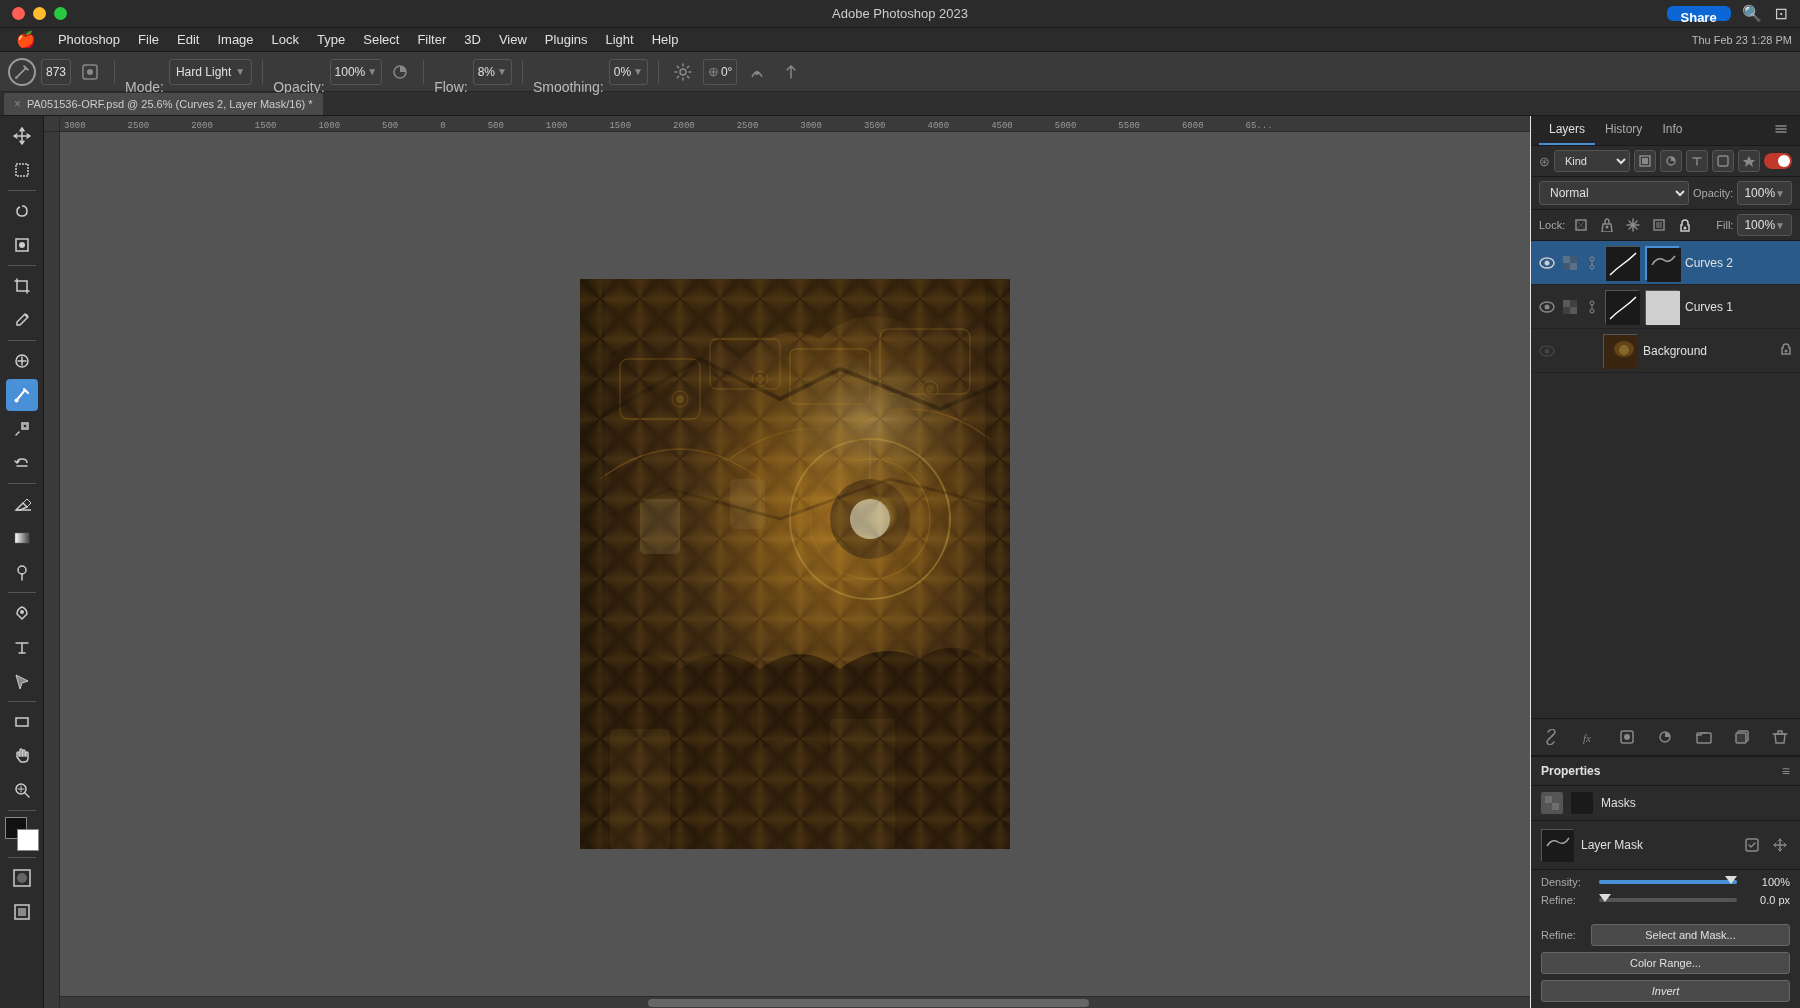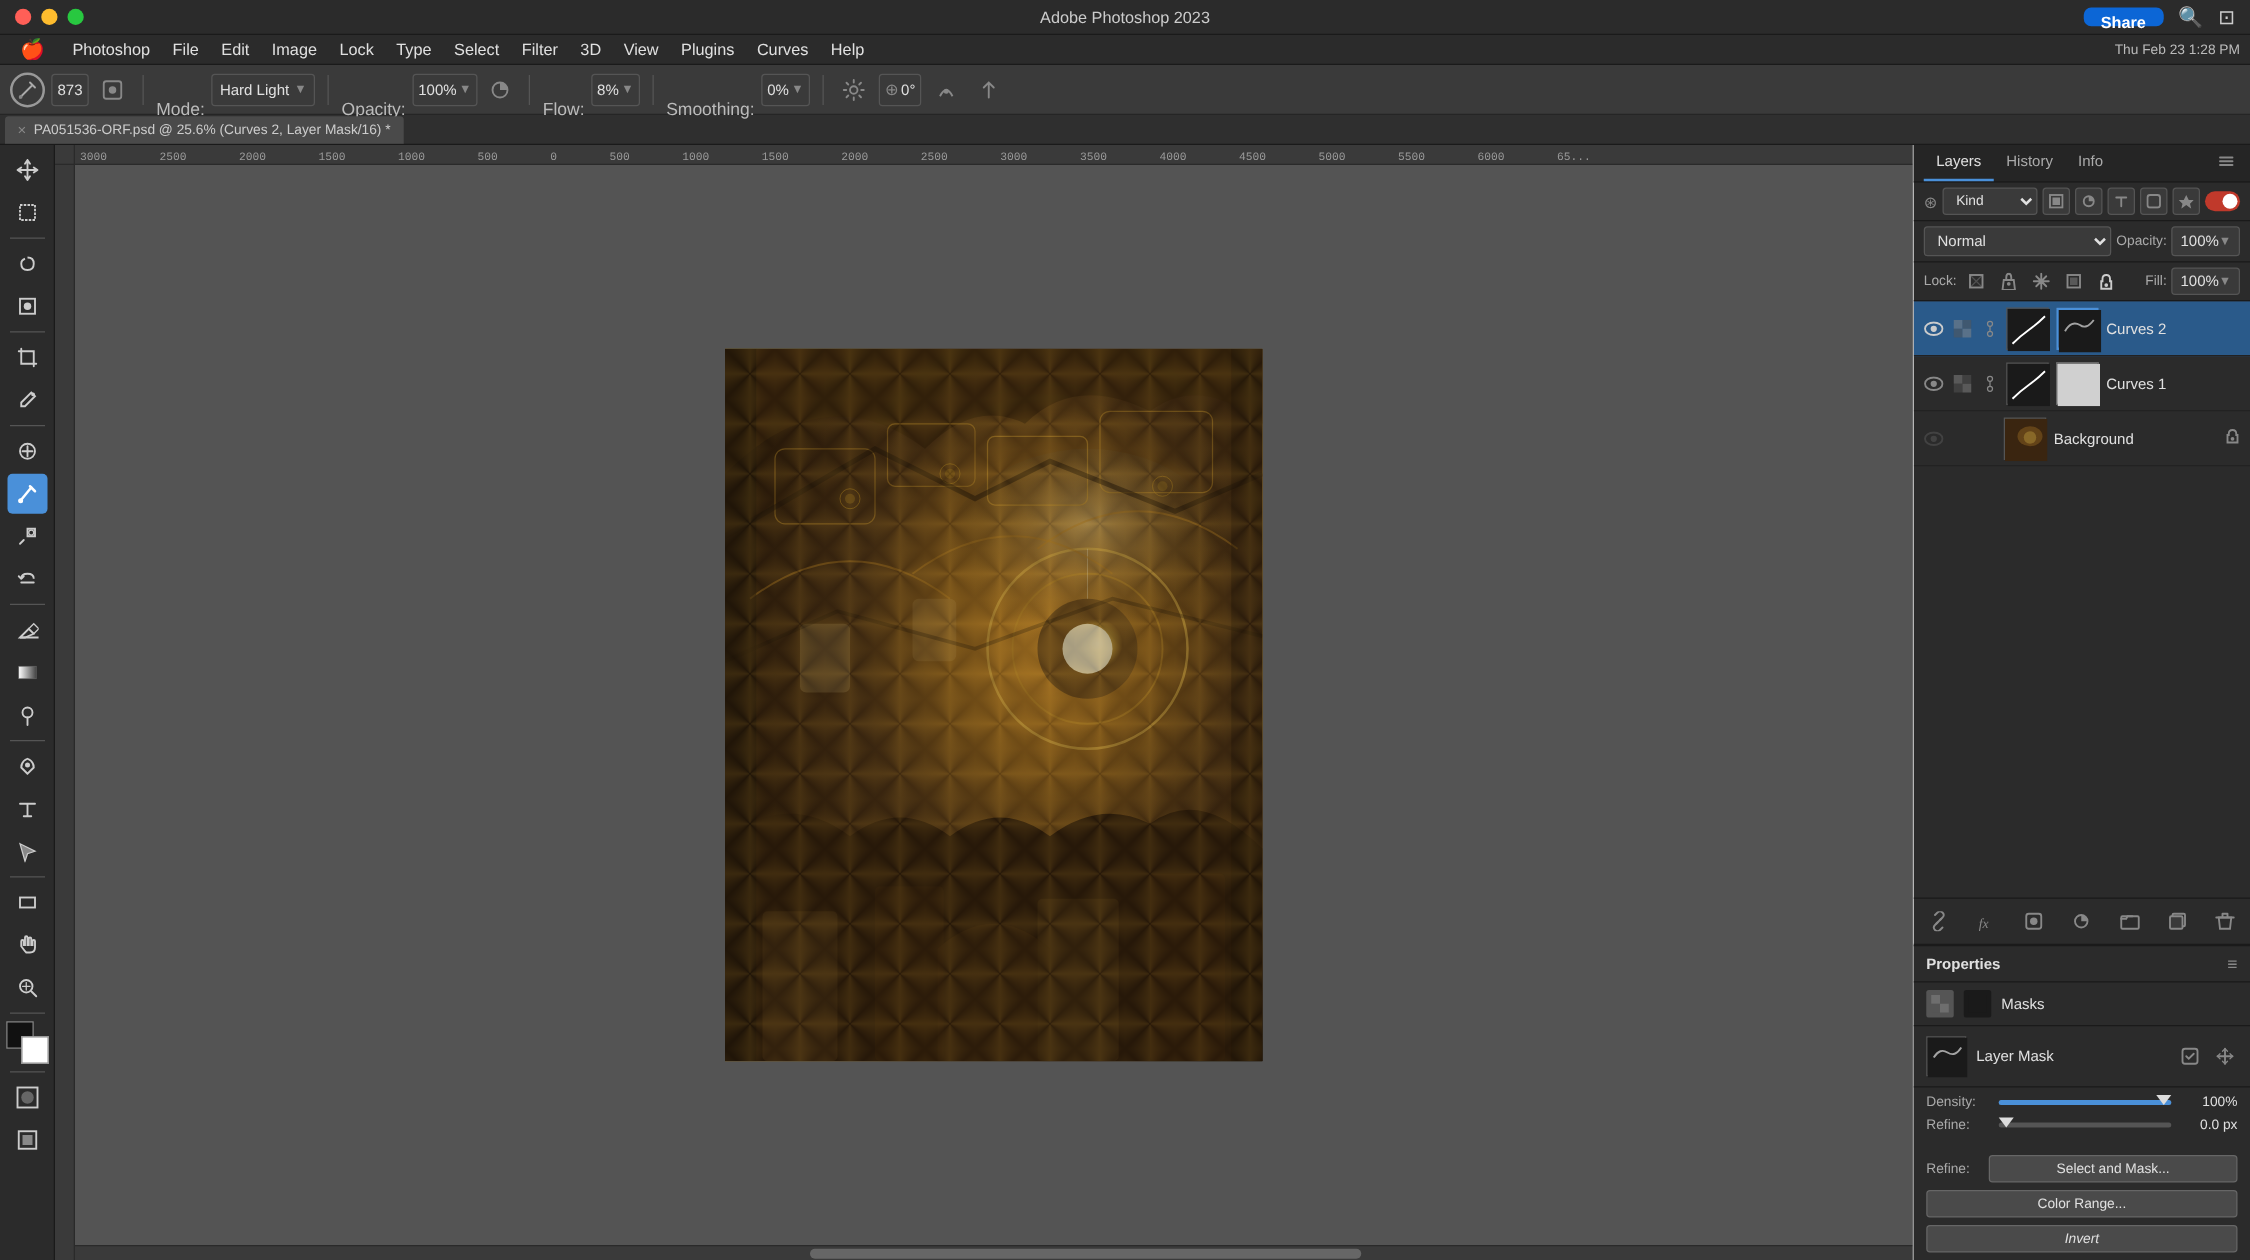--- a/index.html
+++ b/index.html
@@ -801,21 +801,21 @@
   <span class="menu-item">File</span>
   <span class="menu-item">Edit</span>
   <span class="menu-item">Image</span>
   <span class="menu-item">Lock</span>
   <span class="menu-item">Type</span>
   <span class="menu-item">Select</span>
   <span class="menu-item">Filter</span>
   <span class="menu-item">3D</span>
   <span class="menu-item">View</span>
   <span class="menu-item">Plugins</span>
-  <span class="menu-item">Curves</span>
+  <span class="menu-item">Light</span>
   <span class="menu-item">Help</span>
   <div class="menu-bar-right">
     <span style="font-size:11px;color:#bbb;">Thu Feb 23  1:28 PM</span>
   </div>
 </div>
 
 <div class="toolbar">
 
   <div class="toolbar-section">
 

